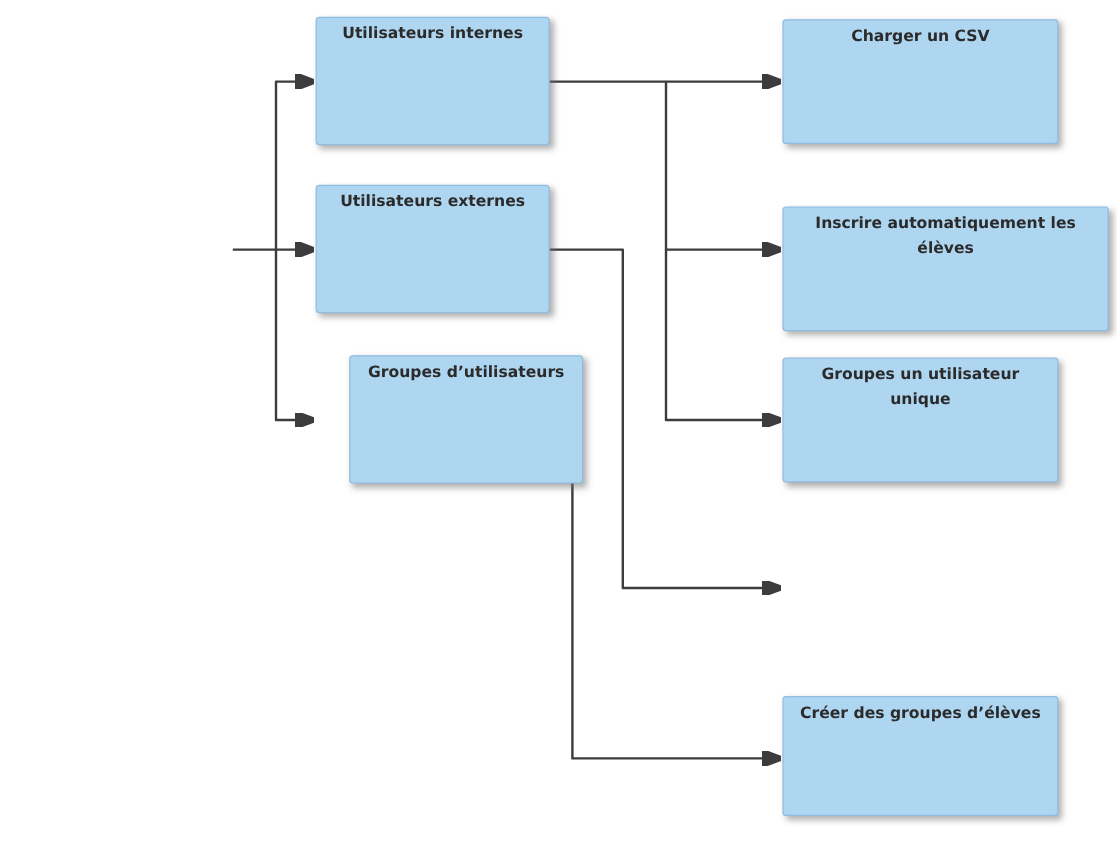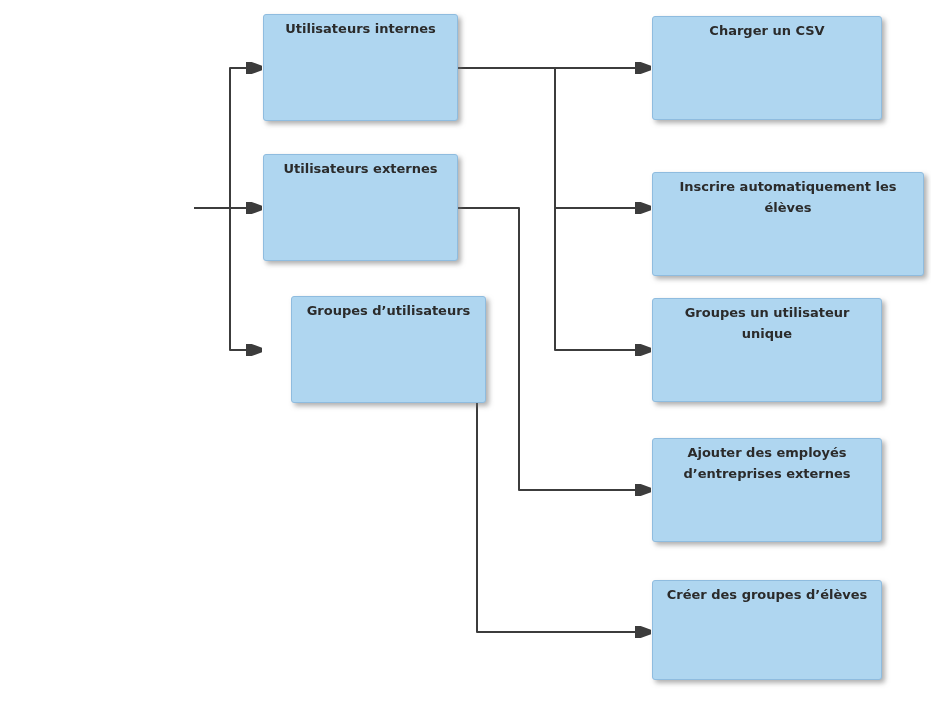--- a/index.html
+++ b/index.html
@@ -93,21 +93,18 @@
   </div>
 
   <div class="node n-inscrire">
     <span>Inscrire automatiquement les élèves</span>
   </div>
 
   <div class="node n-unique">
     <span>Groupes un utilisateur unique</span>
   </div>
 
-  <div class="node n-employes">
-    <span>Ajouter des employés d’entreprises externes</span>
-  </div>
 
   <div class="node n-creer">
     <span>Créer des groupes d’élèves</span>
   </div>
 
 </div>
 
 </body></html>

